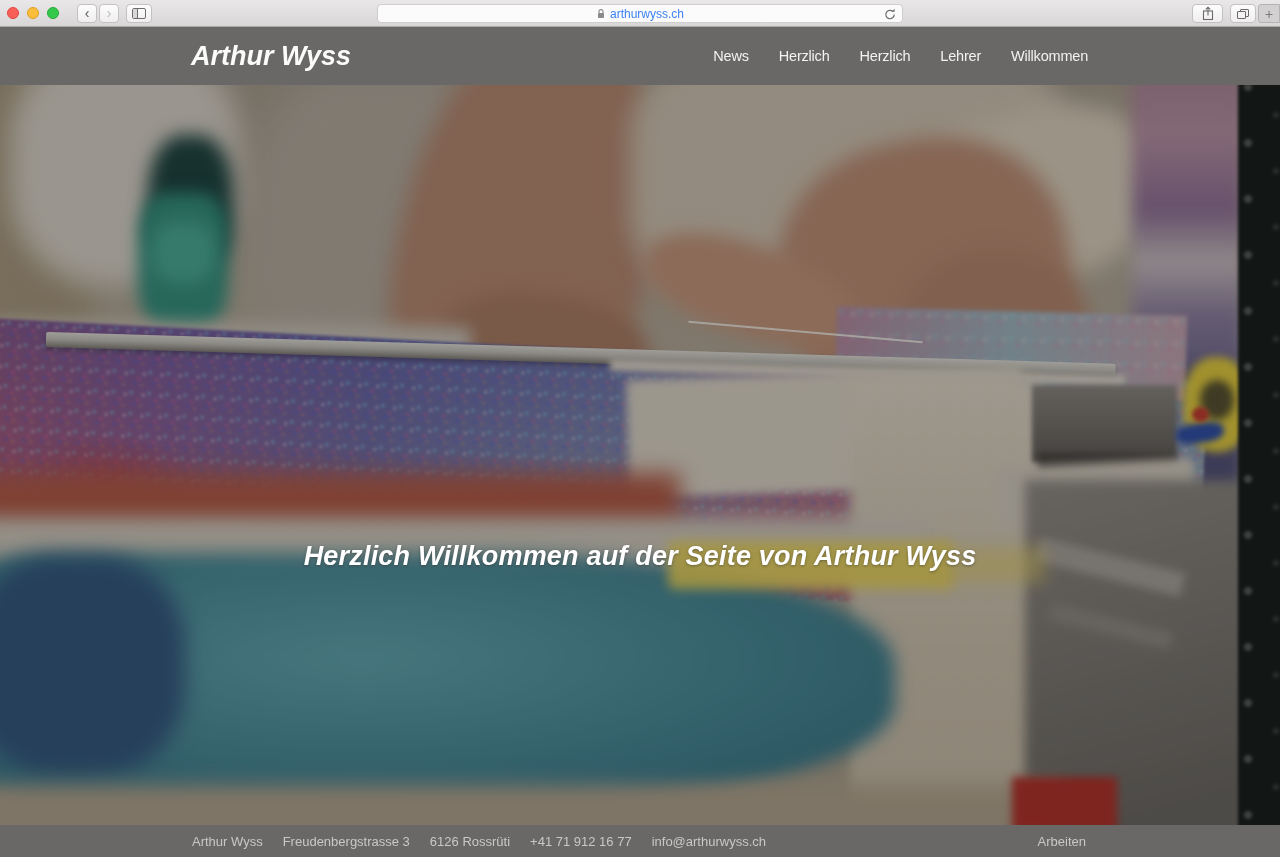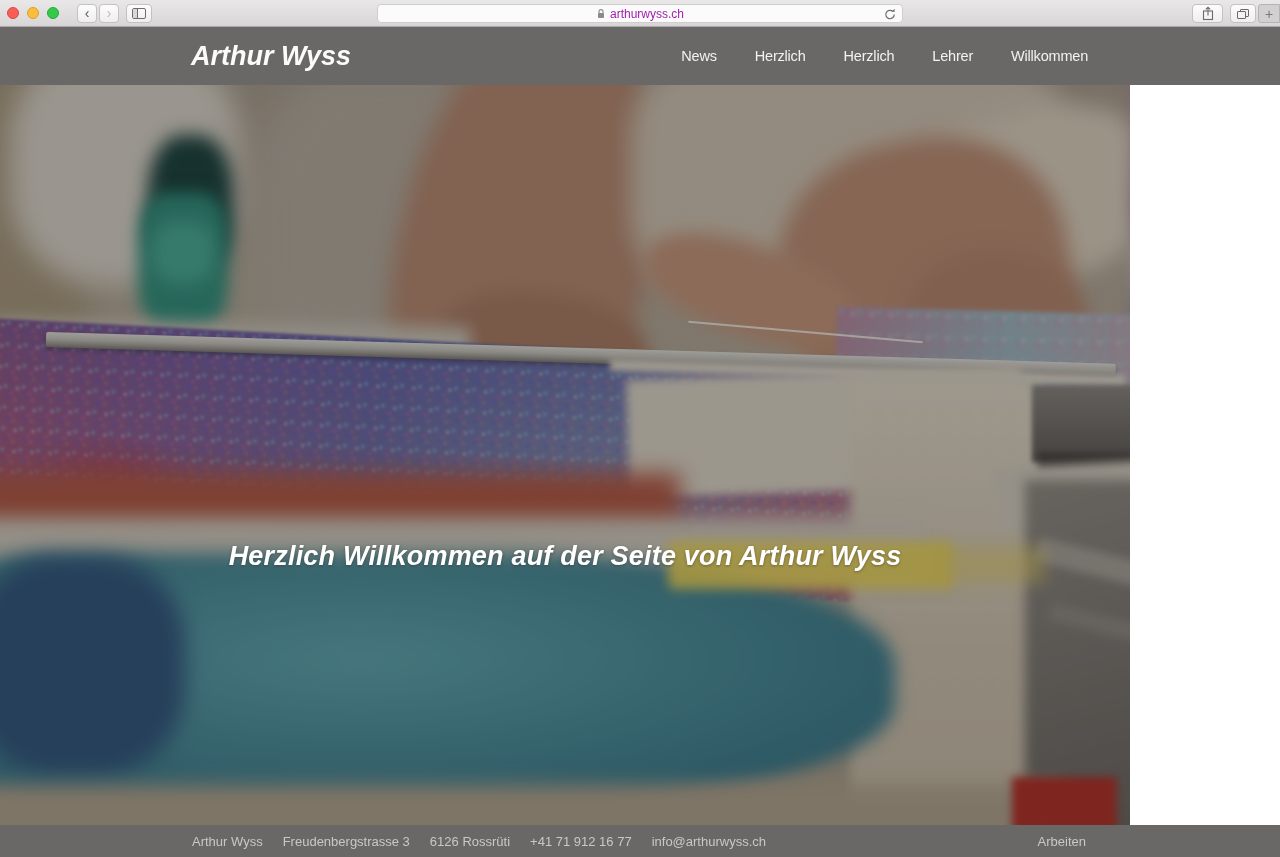--- a/index.html
+++ b/index.html
@@ -20,39 +20,39 @@
                 background:linear-gradient(#fdfdfd,#f0eeee); display:flex; align-items:center;
                 justify-content:center; color:#5a5856; font-size:14px; line-height:1; cursor:default; }
   .btn-back, .btn-forward { width:20px; }
   .btn-forward { color:#bcbab8; }
   .btn-sidebar { width:26px; margin-left:7px; }
   .sidebar-glyph { width:14px; height:11px; border:1px solid #6e6c6c; border-radius:2px; position:relative; }
   .sidebar-glyph::before { content:""; position:absolute; left:0; top:0; bottom:0; width:4px;
                            border-right:1px solid #6e6c6c; background:#d9d7d7; }
   .url-field { position:absolute; left:377px; top:4px; width:526px; height:19px; background:#fcfbfb;
                border:1px solid #cfcdcd; border-radius:4px; display:flex; align-items:center;
-               justify-content:center; font-size:12px; color:#a21caf; }
+               justify-content:center; font-size:12px; color:#3b82f6; }
   .lock-glyph { margin-right:4px; display:inline-flex; }
   .refresh-glyph { position:absolute; right:6px; top:3px; display:inline-flex; }
   .right-group { position:absolute; right:0; top:4px; display:flex; }
   .btn-share { width:31px; margin-right:7px; }
   .btn-tabs  { width:26px; margin-right:2px; }
   .tabs-glyph { position:relative; width:12px; height:10px; }
   .tabs-glyph .sq1 { position:absolute; right:0; top:0; width:9px; height:8px; border:1px solid #6b6969; border-radius:1px; background:#f4f2f2; }
   .tabs-glyph .sq2 { position:absolute; left:0; bottom:0; width:9px; height:8px; border:1px solid #6b6969; border-radius:1px; background:#f4f2f2; }
   .btn-newtab { width:22px; border-radius:3px 0 0 3px; background:#d2d0d0; color:#7a7878; border-color:#b5b3b3; }
 
   
   .site-header { height:58px; background:#696866; display:flex; align-items:center; }
   .logo { margin-left:191px; font-size:27px; font-weight:bold; font-style:italic; color:#fbfbfa; cursor:pointer; }
-  .main-nav { margin-left:auto; margin-right:192px; display:flex; gap:38px; }
+  .main-nav { margin-left:auto; margin-right:192px; display:flex; gap:30px; }
   .main-nav a { color:#f3f2f0; font-size:14.5px; letter-spacing:-0.2px; text-decoration:none; cursor:pointer; }
 
   
-  .hero { position:relative; width:1130px; height:740px; overflow:hidden;
+  .hero { position:relative; width:1280px; height:740px; overflow:hidden;
           background:linear-gradient(180deg,#a89d8c 0%,#b2a795 25%,#b5aa97 55%,#a99e89 100%); }
   .b { position:absolute; }
   .ph-wall         { left:-30px; top:-30px; width:120px; height:400px; background:#a8987c; filter:blur(16px); }
   .ph-mid-light    { left:250px; top:-20px; width:260px; height:340px; background:#b4ab9d; border-radius:40%; filter:blur(18px); }
   .ph-sweater-left { left:10px; top:-40px; width:230px; height:240px; background:#d8d2c6; border-radius:40%; filter:blur(14px); }
   .ph-bottle       { left:148px; top:50px; width:85px; height:140px; background:#1c433d; border-radius:40%; filter:blur(9px); }
   .ph-cup          { left:138px; top:108px; width:90px; height:140px; background:#33907c; border-radius:30% 30% 35% 35%; filter:blur(8px); }
   .ph-cup::after   { content:""; position:absolute; left:15%; top:20%; width:70%; height:45%; background:#49ab94; border-radius:40%; }
   .ph-arm-left     { left:400px; top:-60px; width:250px; height:440px; background:#b6886e; border-radius:46%; transform:rotate(14deg); filter:blur(11px); }
   .ph-hand-left    { left:440px; top:210px; width:210px; height:110px; background:#a97b61; border-radius:45%; transform:rotate(8deg); filter:blur(9px); }

